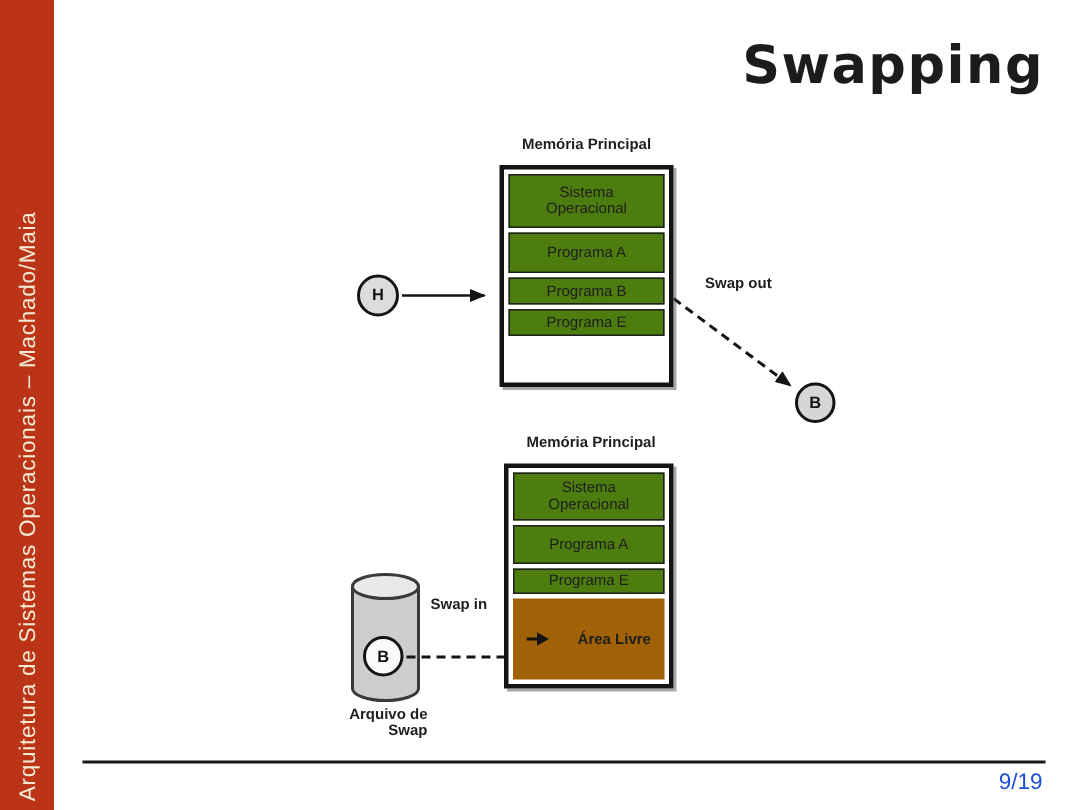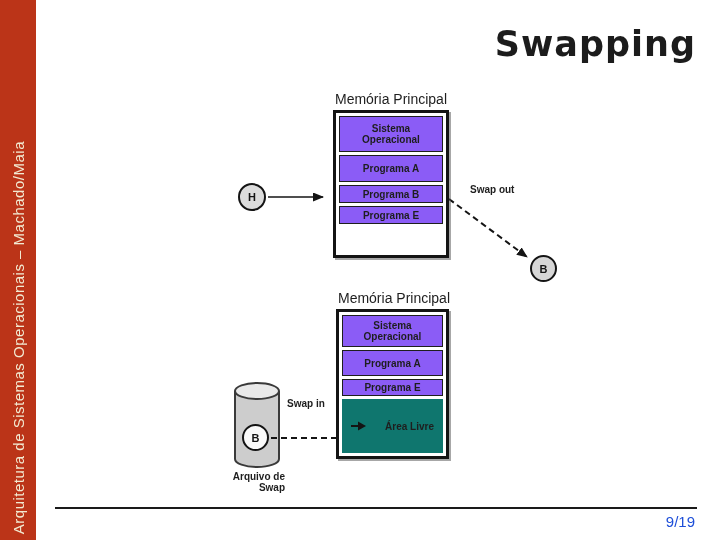--- a/index.html
+++ b/index.html
@@ -20,40 +20,40 @@
   }
   
   .title {
     position:absolute; top:24px; right:24px;
     font-size:35px; font-weight:bold; color:#1c1c1c; letter-spacing:1px;
     font-family:"DejaVu Sans","Liberation Sans",sans-serif;
     margin-left:20px;
   }
   
   .mem-label {
-    position:absolute; font-size:14px; font-weight:normal; color:#1e1e1e;
+    position:absolute; font-size:10px; font-weight:bold; color:#1e1e1e;
     text-align:center; width:116px;
   }
   .membox {
     position:absolute; background:#ffffff; border:3px solid #141414;
     box-sizing:border-box; padding:3px; display:flex; flex-direction:column; gap:3px;
     box-shadow:2px 2px 0 rgba(80,80,80,0.5);
   }
   .mrow {
-    background:#8b5cf6; border:1px solid #1e1e1e; box-sizing:border-box;
+    background:#4d7c0f; border:1px solid #1e1e1e; box-sizing:border-box;
     display:flex; align-items:center; justify-content:center;
-    font-size:10px; font-weight:bold; color:#1e1e1e; text-align:center; line-height:11px;
+    font-size:10px; font-weight:normal; color:#1e1e1e; text-align:center; line-height:11px;
     flex:0 0 auto;
   }
   .mrow span { max-width:84px; }
   .h36{height:36px}.h34{height:32px}.h27{height:27px}.h26{height:26px}
   .h18{height:18px}.h17{height:17px}
   .grow{flex:1 1 auto}
   .free-row {
-    flex:1 1 auto; background:#0f766e; display:flex; align-items:center; justify-content:center;
+    flex:1 1 auto; background:#a16207; display:flex; align-items:center; justify-content:center;
     gap:19px; font-size:10px; font-weight:bold; color:#1e1e1e;
   }
   
   .proc {
     position:absolute; border-radius:50%; border:2px solid #141414; box-sizing:border-box;
     display:flex; align-items:center; justify-content:center;
     font-size:11px; font-weight:bold; color:#141414;
   }
   #circle-h  { left:238px; top:183px; width:28px; height:28px; background:#dcdcdc; }
   #circle-b1 { left:530px; top:255px; width:27px; height:27px; background:#d6d6d6; }

